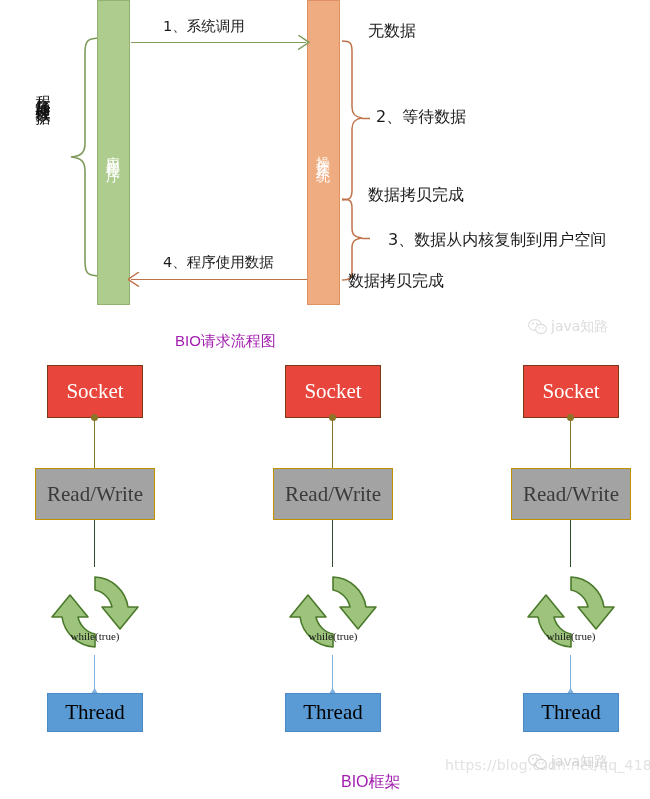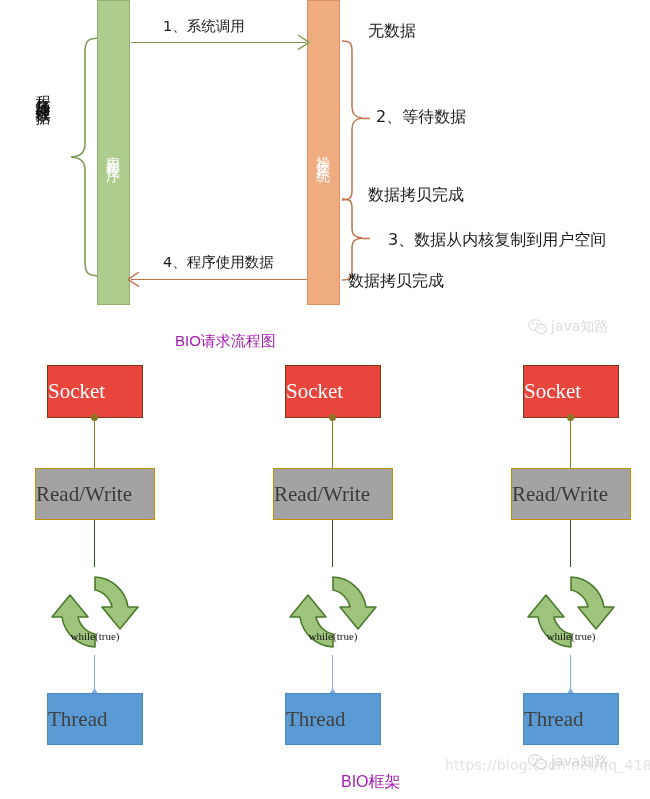--- a/index.html
+++ b/index.html
@@ -93,42 +93,43 @@
     color: #a21caf;
     white-space: nowrap;
     font-family: Liberation Sans, sans-serif;
   }
 
   .node-box {
     position: absolute;
     box-sizing: border-box;
     display: flex;
     align-items: center;
+    justify-content: center;
     font-family: "Liberation Serif", "DejaVu Serif", serif;
     white-space: nowrap;
   }
   .socket-box {
     width: 96px; height: 53px;
     background: #E8453C;
     border: 1.6px solid #7B3A16;
     color: #ffffff;
     font-size: 21px;
   }
   .rw-box {
     width: 120px; height: 52px;
     background: #a3a3a3;
     border: 1.6px solid #BF9000;
     color: #3A3A3A;
     font-size: 21px;
   }
   .thread-box {
-    width: 96px; height: 52px;
+    width: 96px; height: 39px;
     background: #5B9BD5;
     border: 1.3px solid #4A89C4;
-    color: #404040;
+    color: #000000;
     font-size: 21px;
   }
 
   .connector { position: absolute; width: 0; border-left-width: 1.6px; border-left-style: solid; }
   .conn-dot { position: absolute; width: 7px; height: 7px; border-radius: 50%; }
 
   .loop-wrap { position: absolute; width: 90px; height: 90px; }
   .loop-label {
     position: absolute;
     left: 0; right: 0;

